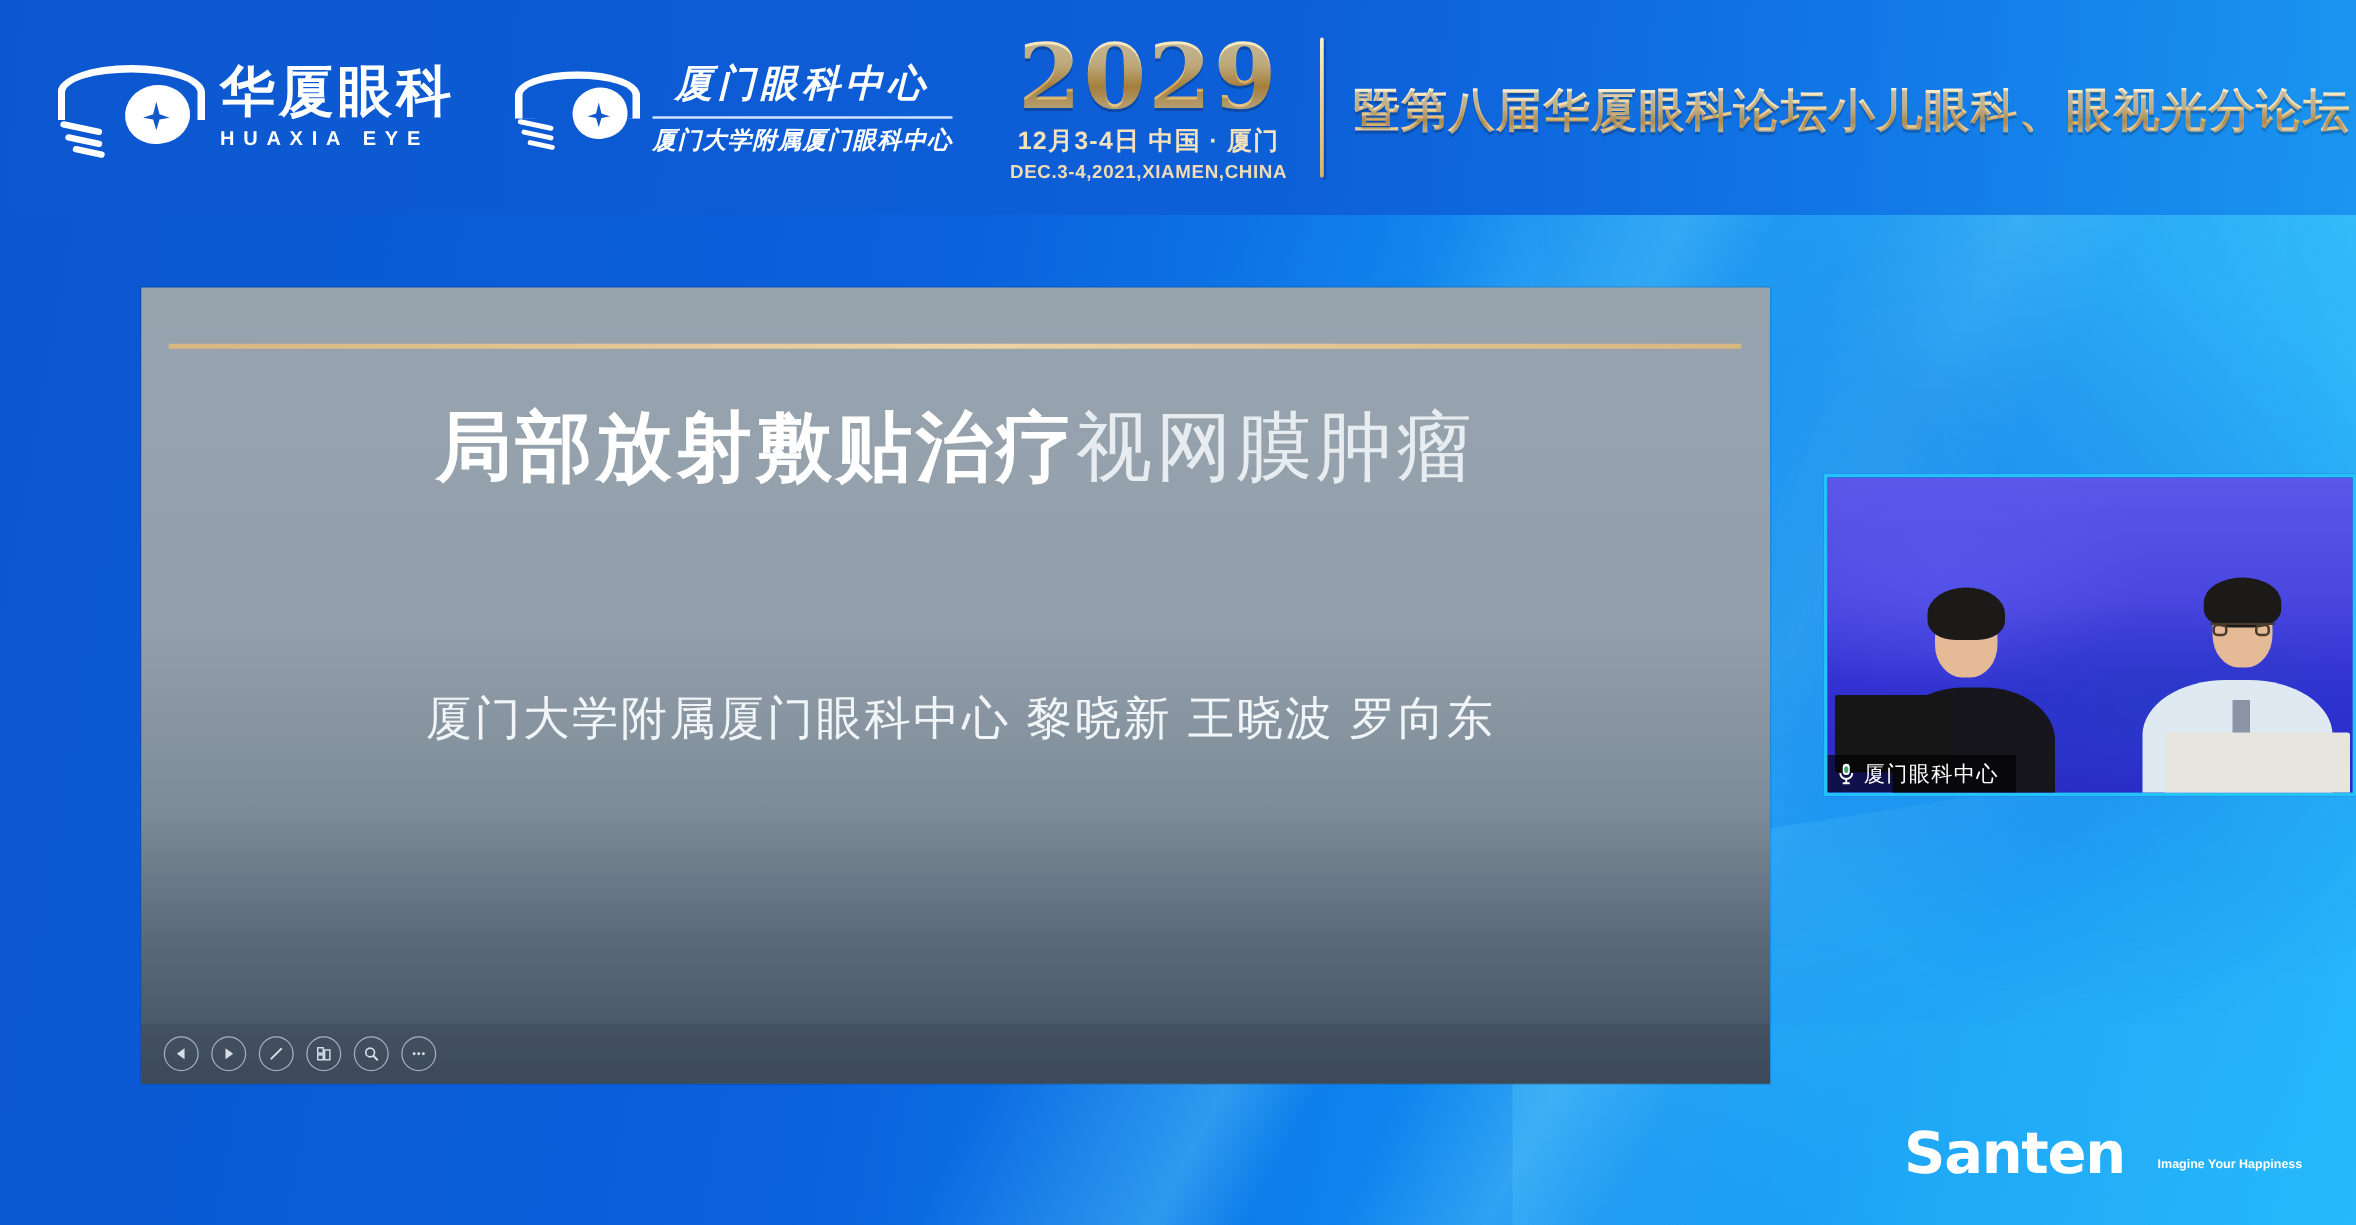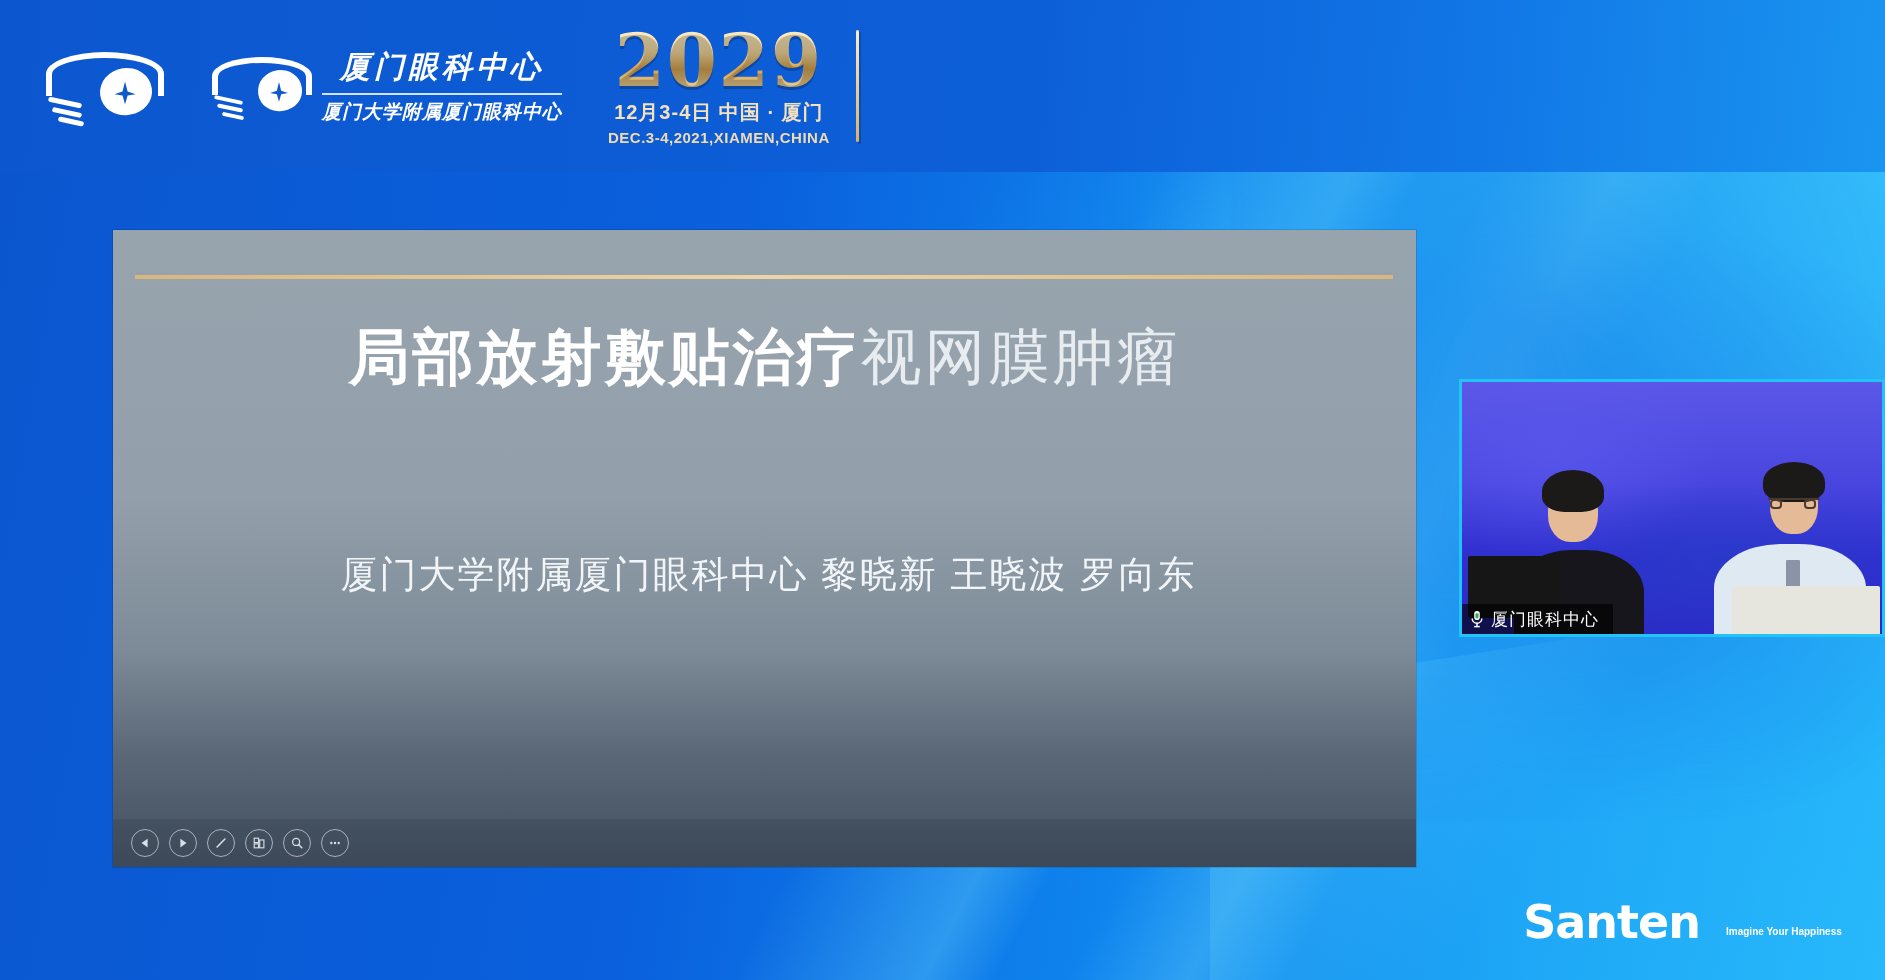--- a/index.html
+++ b/index.html
@@ -282,20 +282,24 @@
 
     <div class="logo-block">
       <div class="eye-mark huaxia-logo">
         <span class="lid"></span>
         <span class="ball"></span>
         <span class="pupil"></span>
         <span class="lash" style="left:2px;  top:52px; width:34px; height:5px; transform:rotate(12deg);"></span>
         <span class="lash" style="left:6px;  top:62px; width:30px; height:5px; transform:rotate(12deg);"></span>
         <span class="lash" style="left:12px; top:71px; width:26px; height:5px; transform:rotate(12deg);"></span>
       </div>
+      <div class="logo-text">
+        <div class="logo-cn">华厦眼科</div>
+        <div class="logo-en">HUAXIA EYE</div>
+      </div>
     </div>
 
     <div class="logo-block" style="margin-left:26px;">
       <div class="eye-mark xmec-logo">
         <span class="lid"></span>
         <span class="ball"></span>
         <span class="pupil"></span>
         <span class="lash" style="left:2px;  top:45px; width:29px; height:4px; transform:rotate(12deg);"></span>
         <span class="lash" style="left:5px;  top:53px; width:26px; height:4px; transform:rotate(12deg);"></span>
         <span class="lash" style="left:10px; top:61px; width:22px; height:4px; transform:rotate(12deg);"></span>
@@ -309,20 +313,21 @@
 
     <div class="year-block">
       <div class="year-num">2029</div>
       <div class="year-cn">12月3-4日 中国 · 厦门</div>
       <div class="year-en">DEC.3-4,2021,XIAMEN,CHINA</div>
     </div>
 
     <div class="vdivider"></div>
 
     <div class="title-block">
+      <div class="conf-sub">暨第八届华厦眼科论坛小儿眼科、眼视光分论坛</div>
     </div>
   </div>
 
   <div class="slide">
     <div class="slide-rule top"></div>
     <div class="slide-rule bottom"></div>
 
     <div class="slide-title">
       <span class="hl">局部放射敷贴治疗</span><span class="nm">视网膜肿瘤</span>
     </div>

